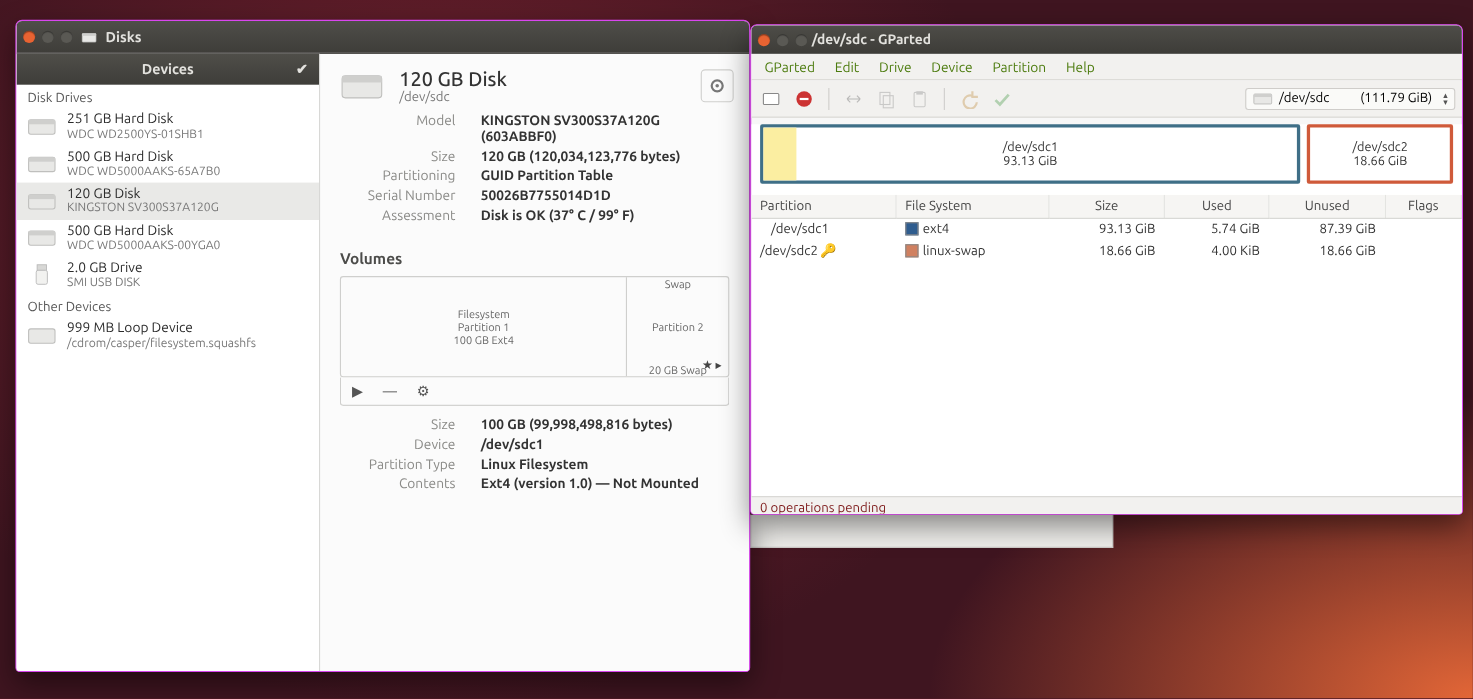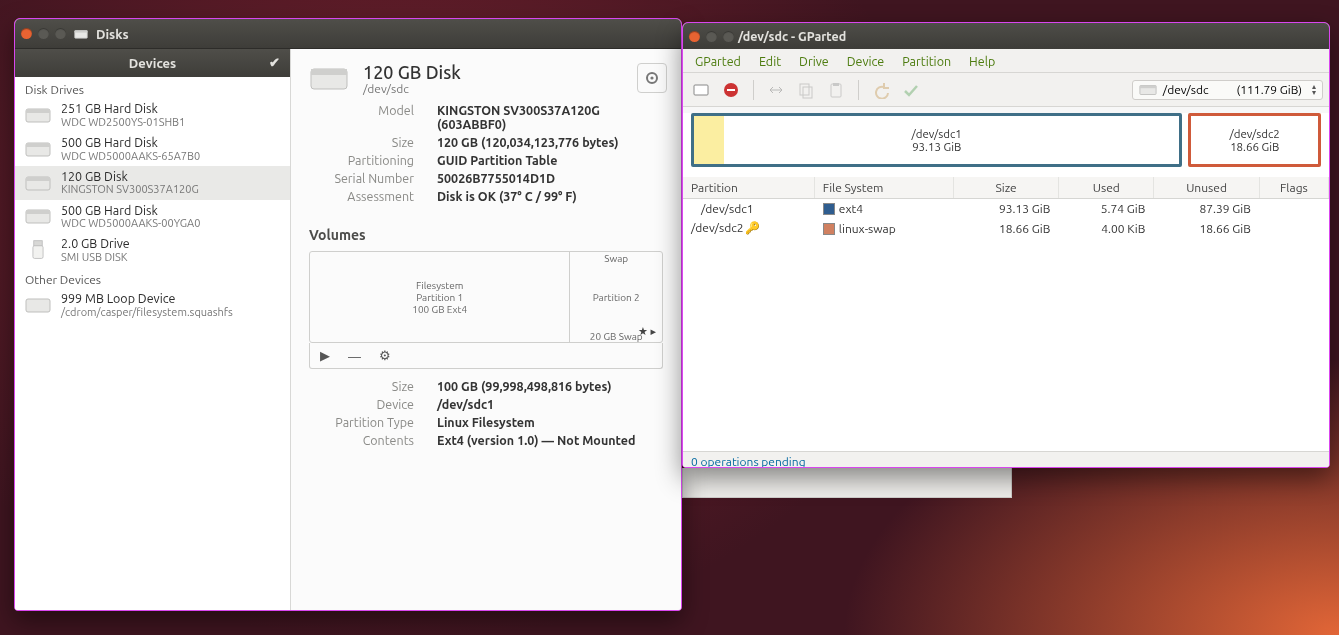--- a/index.html
+++ b/index.html
@@ -106,21 +106,21 @@
   .gp-table { width:100%; border-collapse:collapse; font-size:12px; color:#333; }
   .gp-table th { text-align:left; font-weight:400; color:#444; padding:4px 8px; border-bottom:1px solid #d6d6d3; border-right:1px solid #e4e4e1; background:#f6f5f3;}
   .gp-table th.num { text-align:center;}
   .gp-table td { padding:3px 8px; border-right:1px solid transparent;}
   .gp-table td.num { text-align:right; }
   .fs-swatch { display:inline-block; width:12px; height:12px; border:1px solid #888; vertical-align:-2px; margin-right:4px;}
   .fs-ext4 { background:#2f5d8f; }
   .fs-swap { background:#d08060; }
   .key-ic { display:inline-block; width:14px; text-align:center; color:#777; margin-left:2px;}
 
-  .gp-status { position:absolute; bottom:0; left:0; right:0; height:22px; border-top:1px solid #d7d6d3; background:#f2f1ef; font-size:12px; color:#0369a1; padding:3px 8px;}
+  .gp-status { position:absolute; bottom:0; left:0; right:0; height:22px; border-top:1px solid #d7d6d3; background:#f2f1ef; font-size:12px; color:#7f1d1d; padding:3px 8px;}
   .gp-body { position:relative; height:calc(100% - 26px - 24px - 34px); background:#fff;}
   .gp-scroll { position:absolute; top:64px; bottom:22px; left:0; right:0; overflow:auto;}
 
   
   .hdd-svg rect.body { fill:#e8e8e6; stroke:#bfbfbd;}
   .hdd-svg rect.top  { fill:#cfcfcd;}
 
   
   .bg-frag { position:absolute; left:682px; top:468px; width:330px; height:30px; background:#f0efec; border:1px solid #cfcecb; border-top:none; }
 </style>

